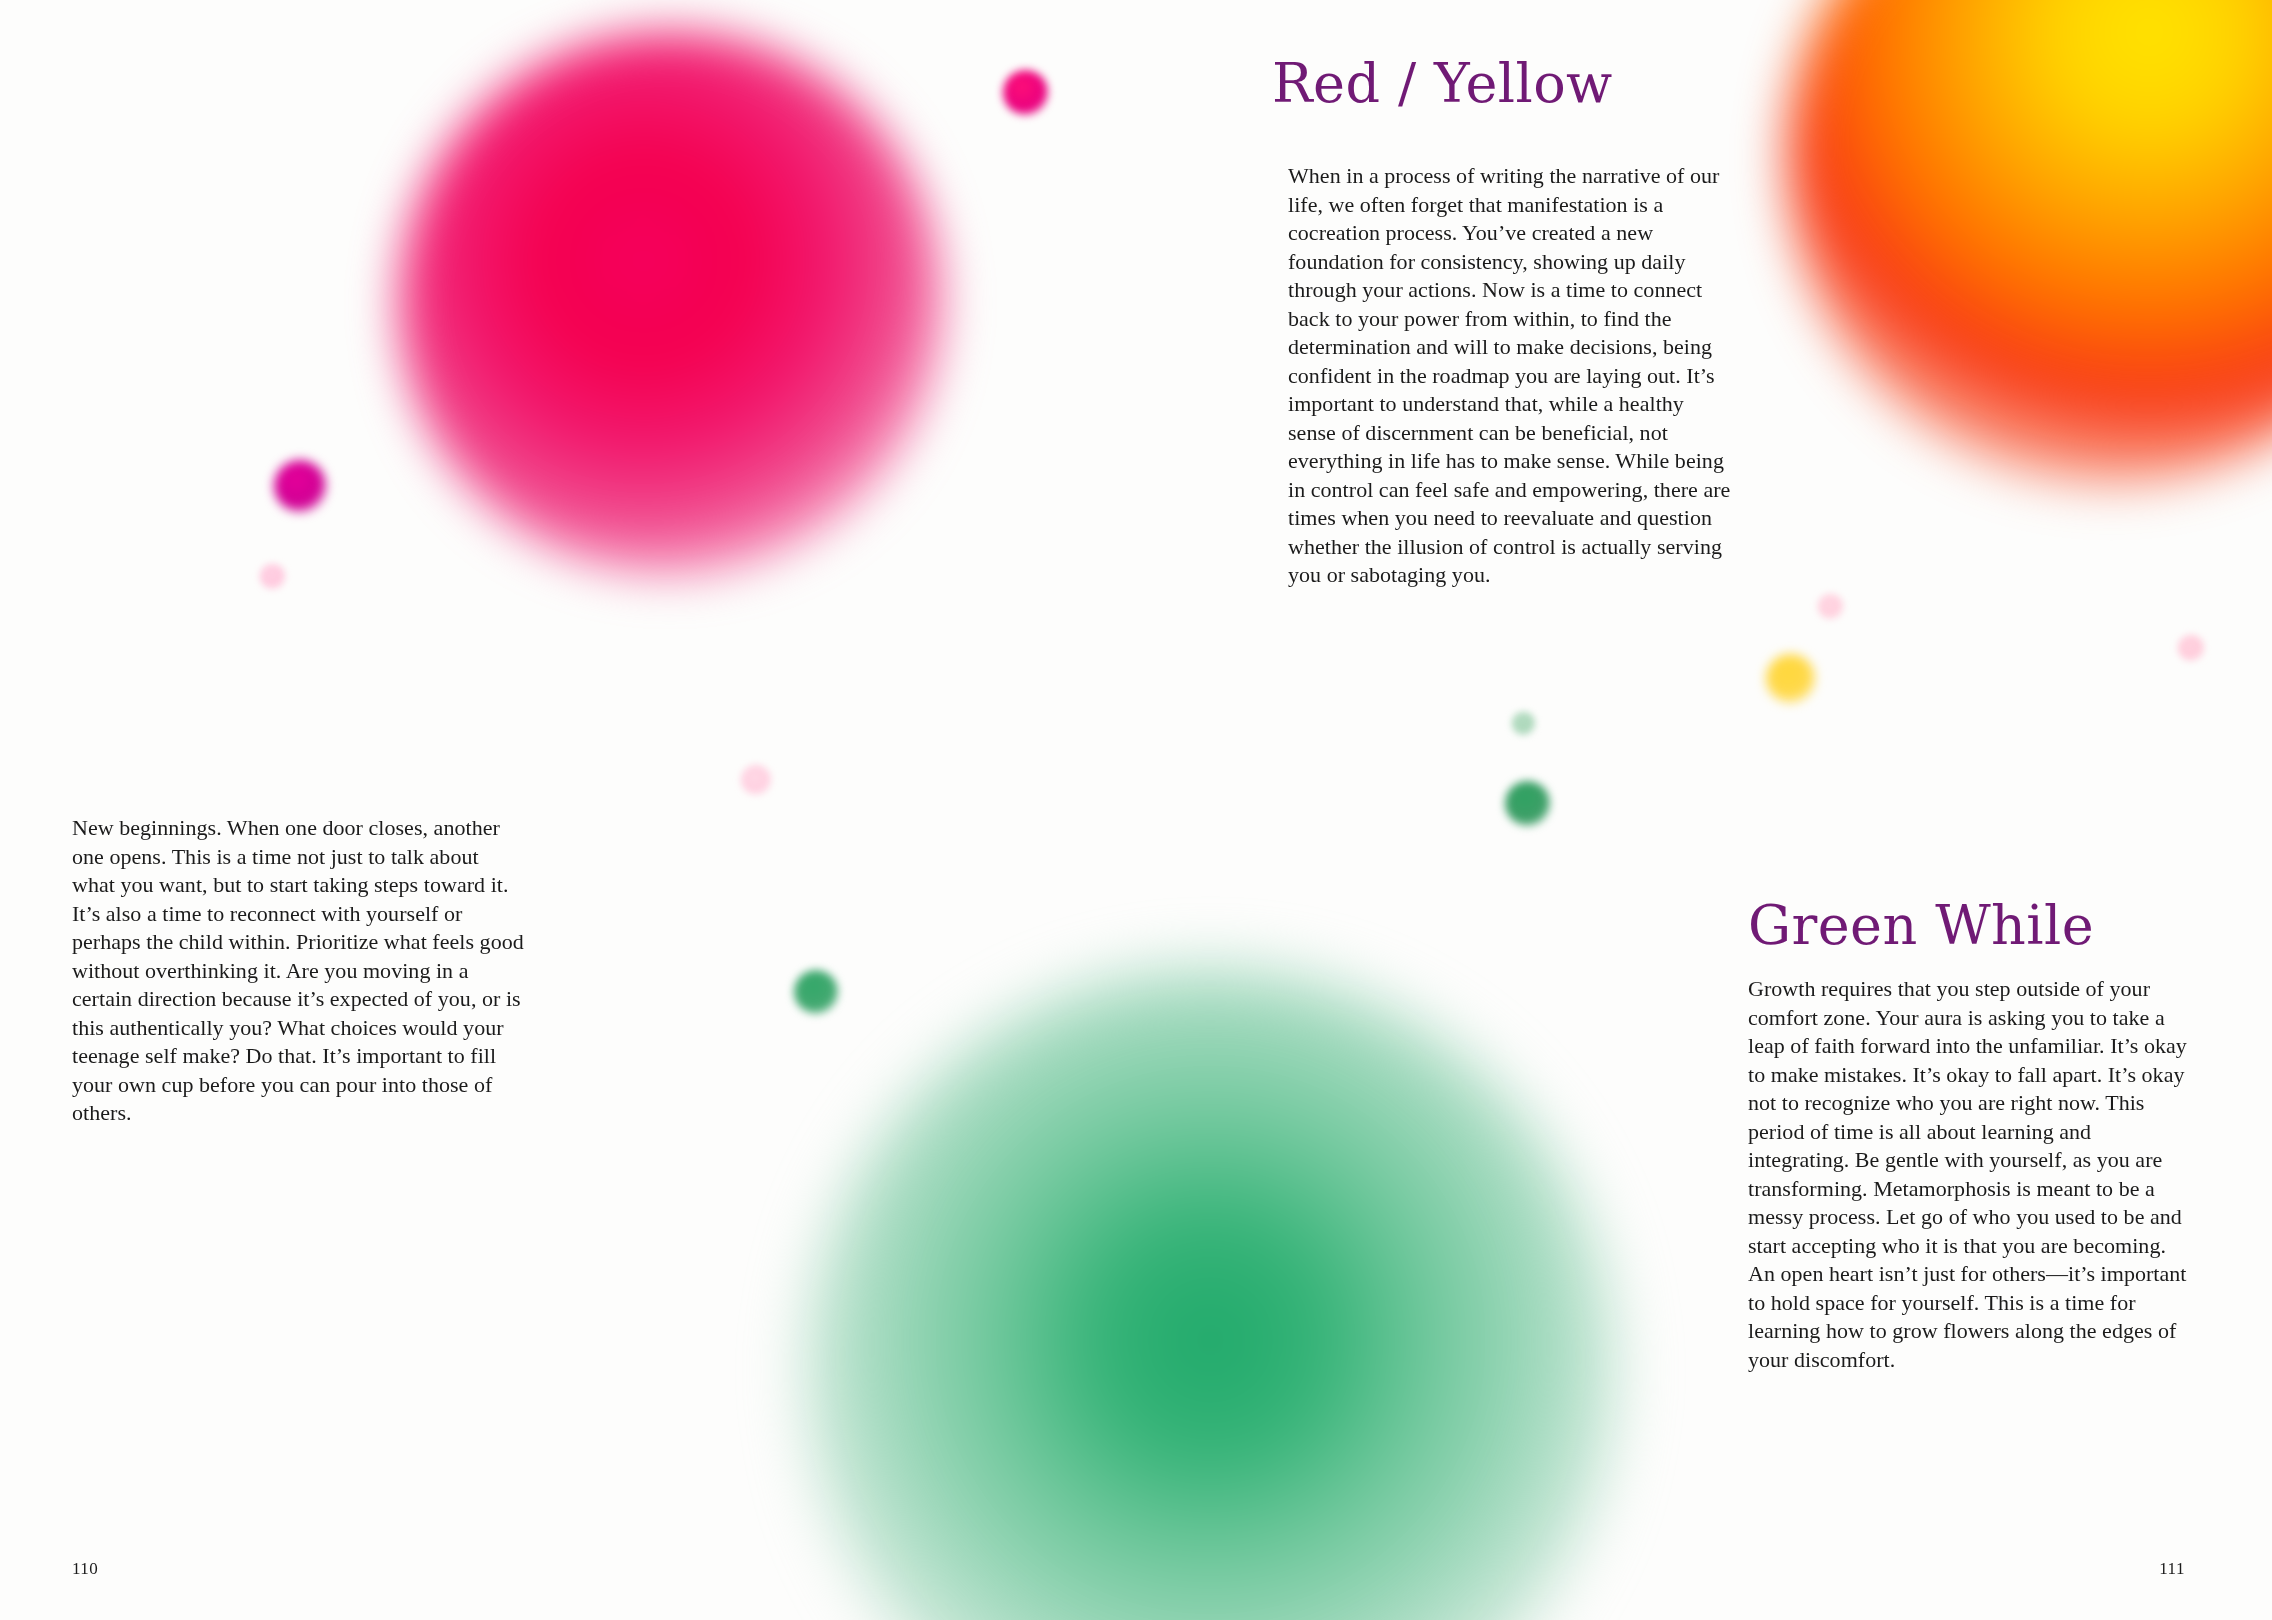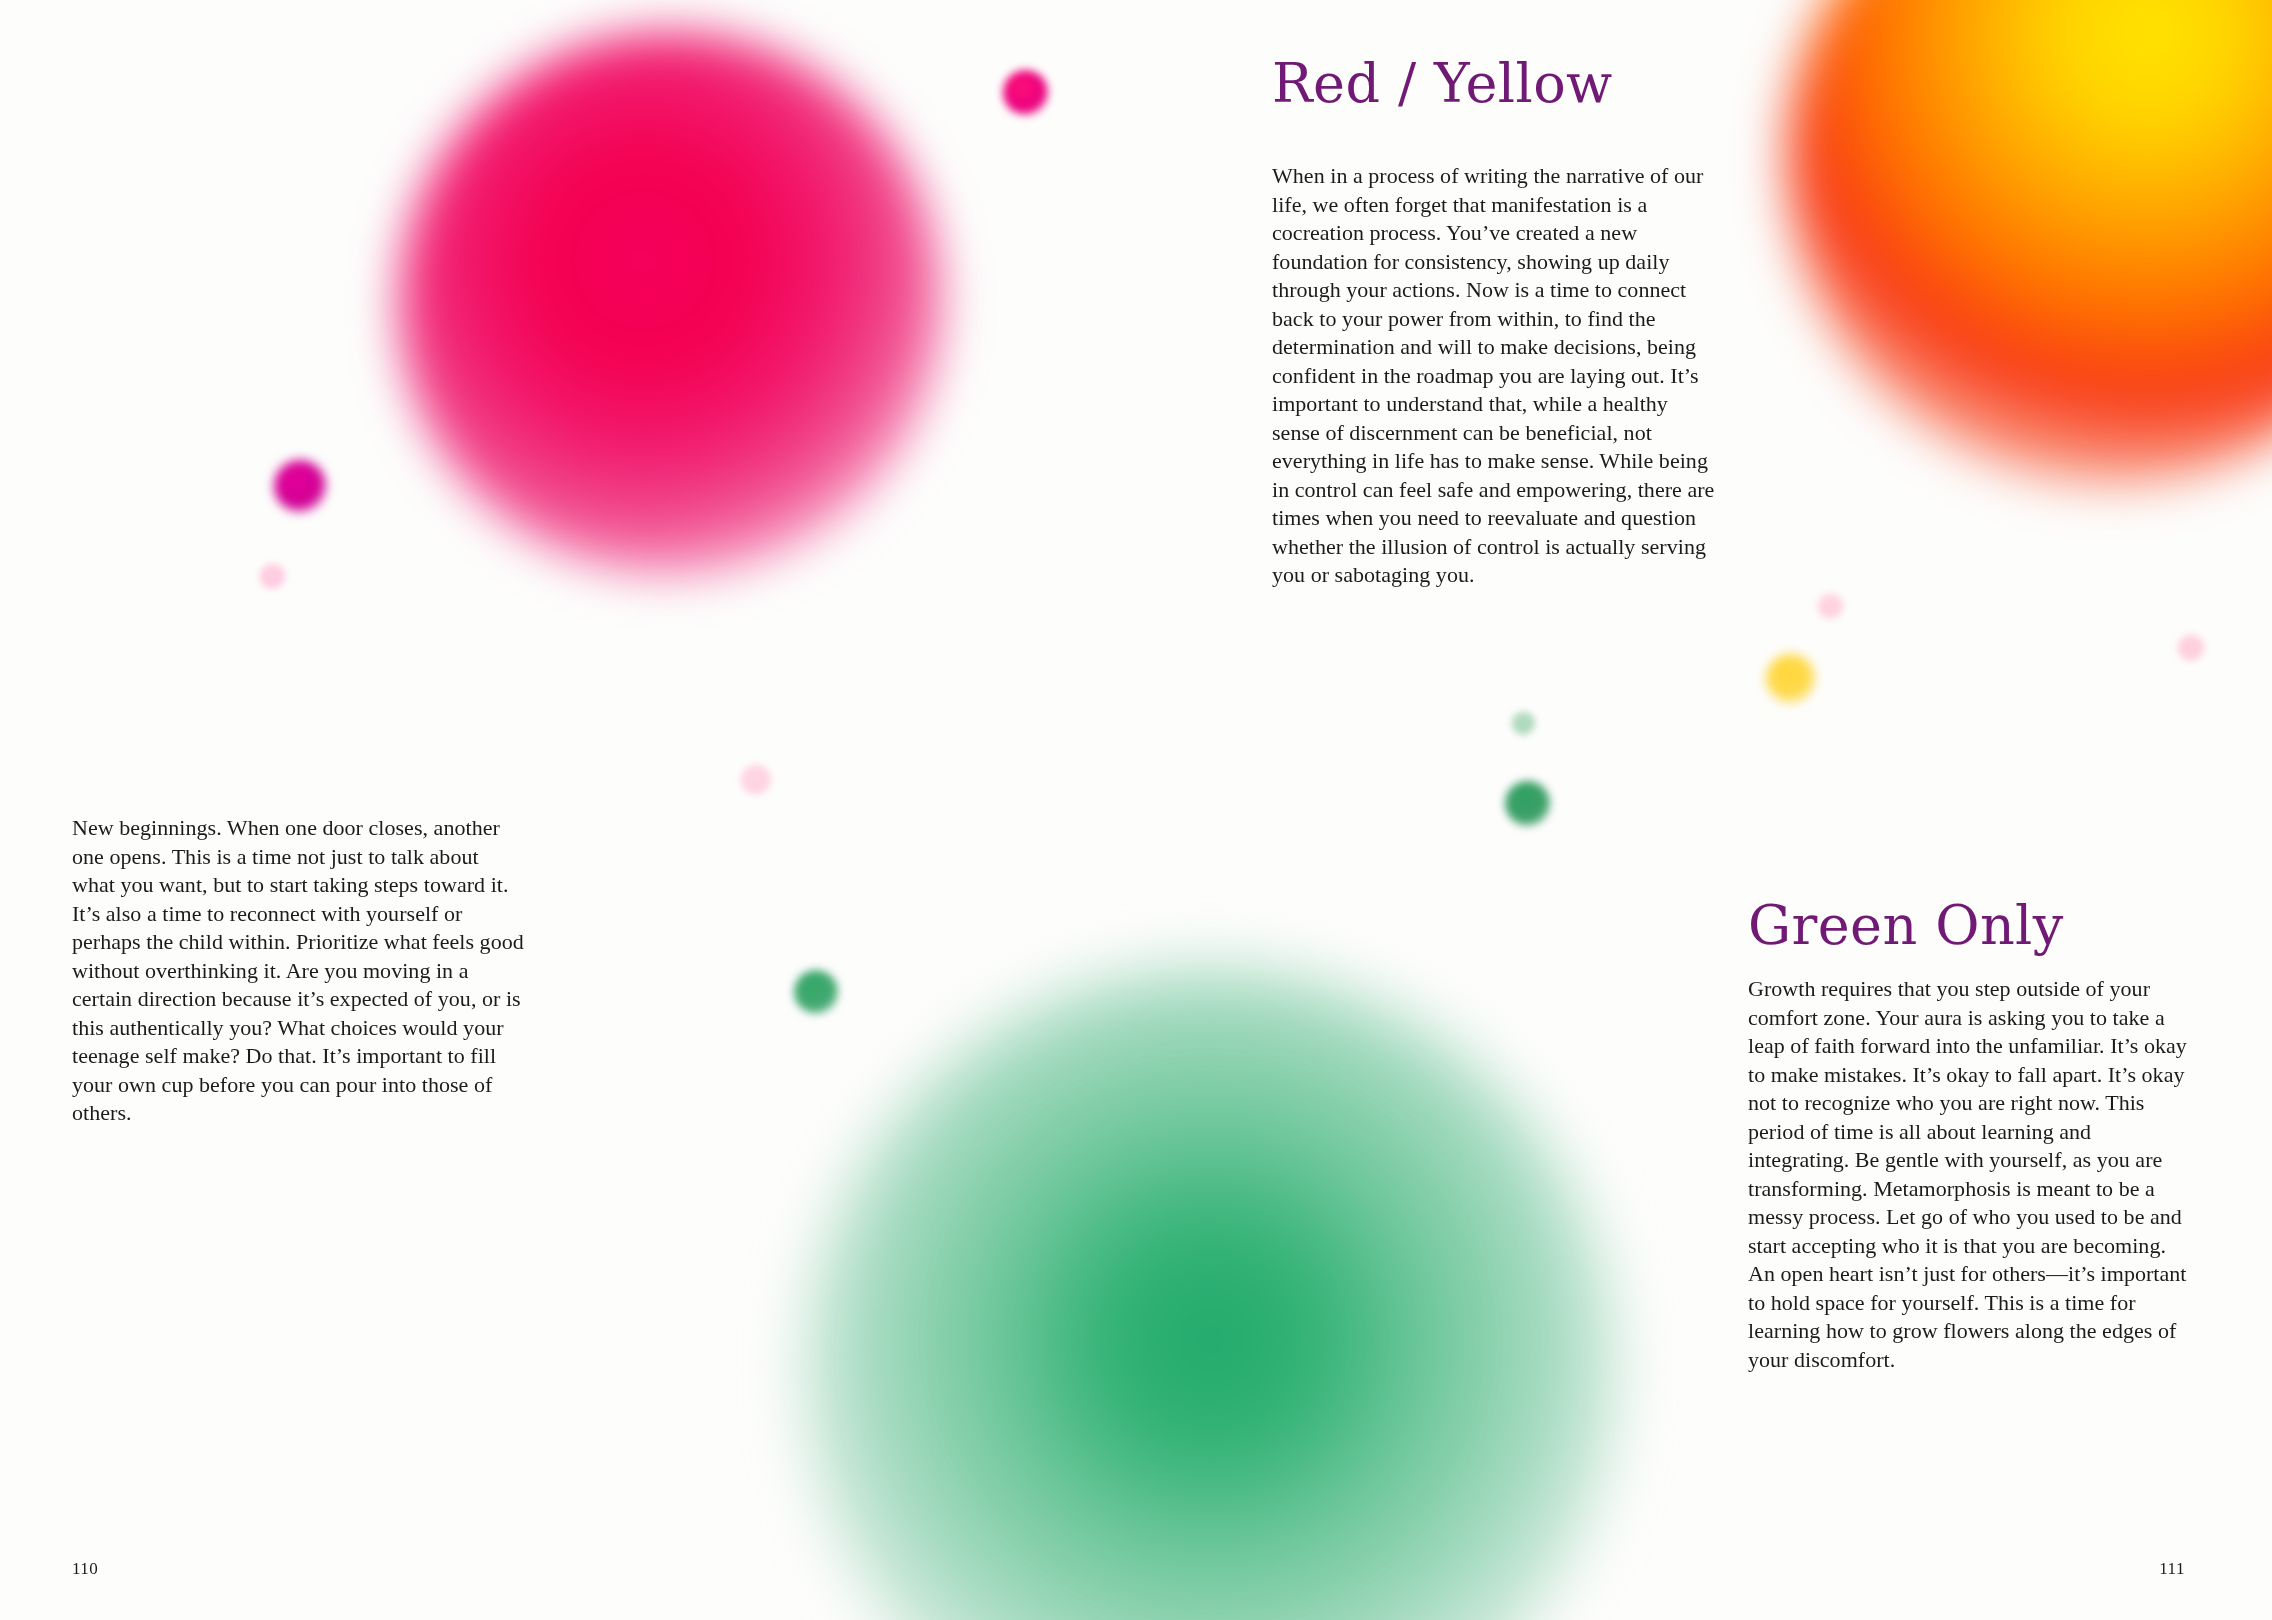--- a/index.html
+++ b/index.html
@@ -101,21 +101,21 @@
   }
 
   
   #block-red-magenta { left: 72px; top: 769px; width: 463px; }
   #block-red-magenta .heading { font-size: 54px; line-height: 1.1; }
   #block-red-magenta .body-text { margin-top: 45px; width: 455px; }
 
   
   #block-red-yellow { left: 1272px; top: 54px; width: 472px; }
   #block-red-yellow .heading { font-size: 54px; line-height: 1.1; }
-  #block-red-yellow .body-text { margin-top: 49px; width: 448px; }
+  #block-red-yellow .body-text { margin-top: 49px; width: 448px; margin-left: 16px; }
 
   
   #block-green-only { left: 1748px; top: 896px; width: 472px; }
   #block-green-only .heading { font-size: 54px; line-height: 1.1; }
   #block-green-only .body-text { margin-top: 20px; width: 446px; }
 
   .folio {
     position: absolute;
     bottom: 42px;
     font-family: "Liberation Serif", serif;
@@ -149,21 +149,21 @@
   <div class="block" id="block-red-magenta">
     <div class="body-text">New beginnings. When one door closes, another one opens. This is a time not just to talk about what you want, but to start taking steps toward it. It’s also a time to reconnect with yourself or perhaps the child within. Prioritize what feels good without overthinking it. Are you moving in a certain direction because it’s expected of you, or is this authentically you? What choices would your teenage self make? Do that. It’s important to fill your own cup before you can pour into those of others.</div>
   </div>
 
   <div class="block" id="block-red-yellow">
     <div class="heading">Red / Yellow</div>
     <div class="body-text">When in a process of writing the narrative of our life, we often forget that manifestation is a cocreation process. You’ve created a new foundation for consistency, showing up daily through your actions. Now is a time to connect back to your power from within, to find the determination and will to make decisions, being confident in the roadmap you are laying out. It’s important to understand that, while a healthy sense of discernment can be beneficial, not everything in life has to make sense. While being in control can feel safe and empowering, there are times when you need to reevaluate and question whether the illusion of control is actually serving you or sabotaging you.</div>
   </div>
 
   <div class="block" id="block-green-only">
-    <div class="heading">Green Only</div>
+    <div class="heading">Green While</div>
     <div class="body-text">Growth requires that you step outside of your comfort zone. Your aura is asking you to take a leap of faith forward into the unfamiliar. It’s okay to make mistakes. It’s okay to fall apart. It’s okay not to recognize who you are right now. This period of time is all about learning and integrating. Be gentle with yourself, as you are transforming. Metamorphosis is meant to be a messy process. Let go of who you used to be and start accepting who it is that you are becoming. An open heart isn’t just for others—it’s important to hold space for yourself. This is a time for learning how to grow flowers along the edges of your discomfort.</div>
   </div>
 
   <div class="folio" id="folio-left">110</div>
   <div class="folio" id="folio-right">111</div>
 
 </div>
 
 
 </body></html>

